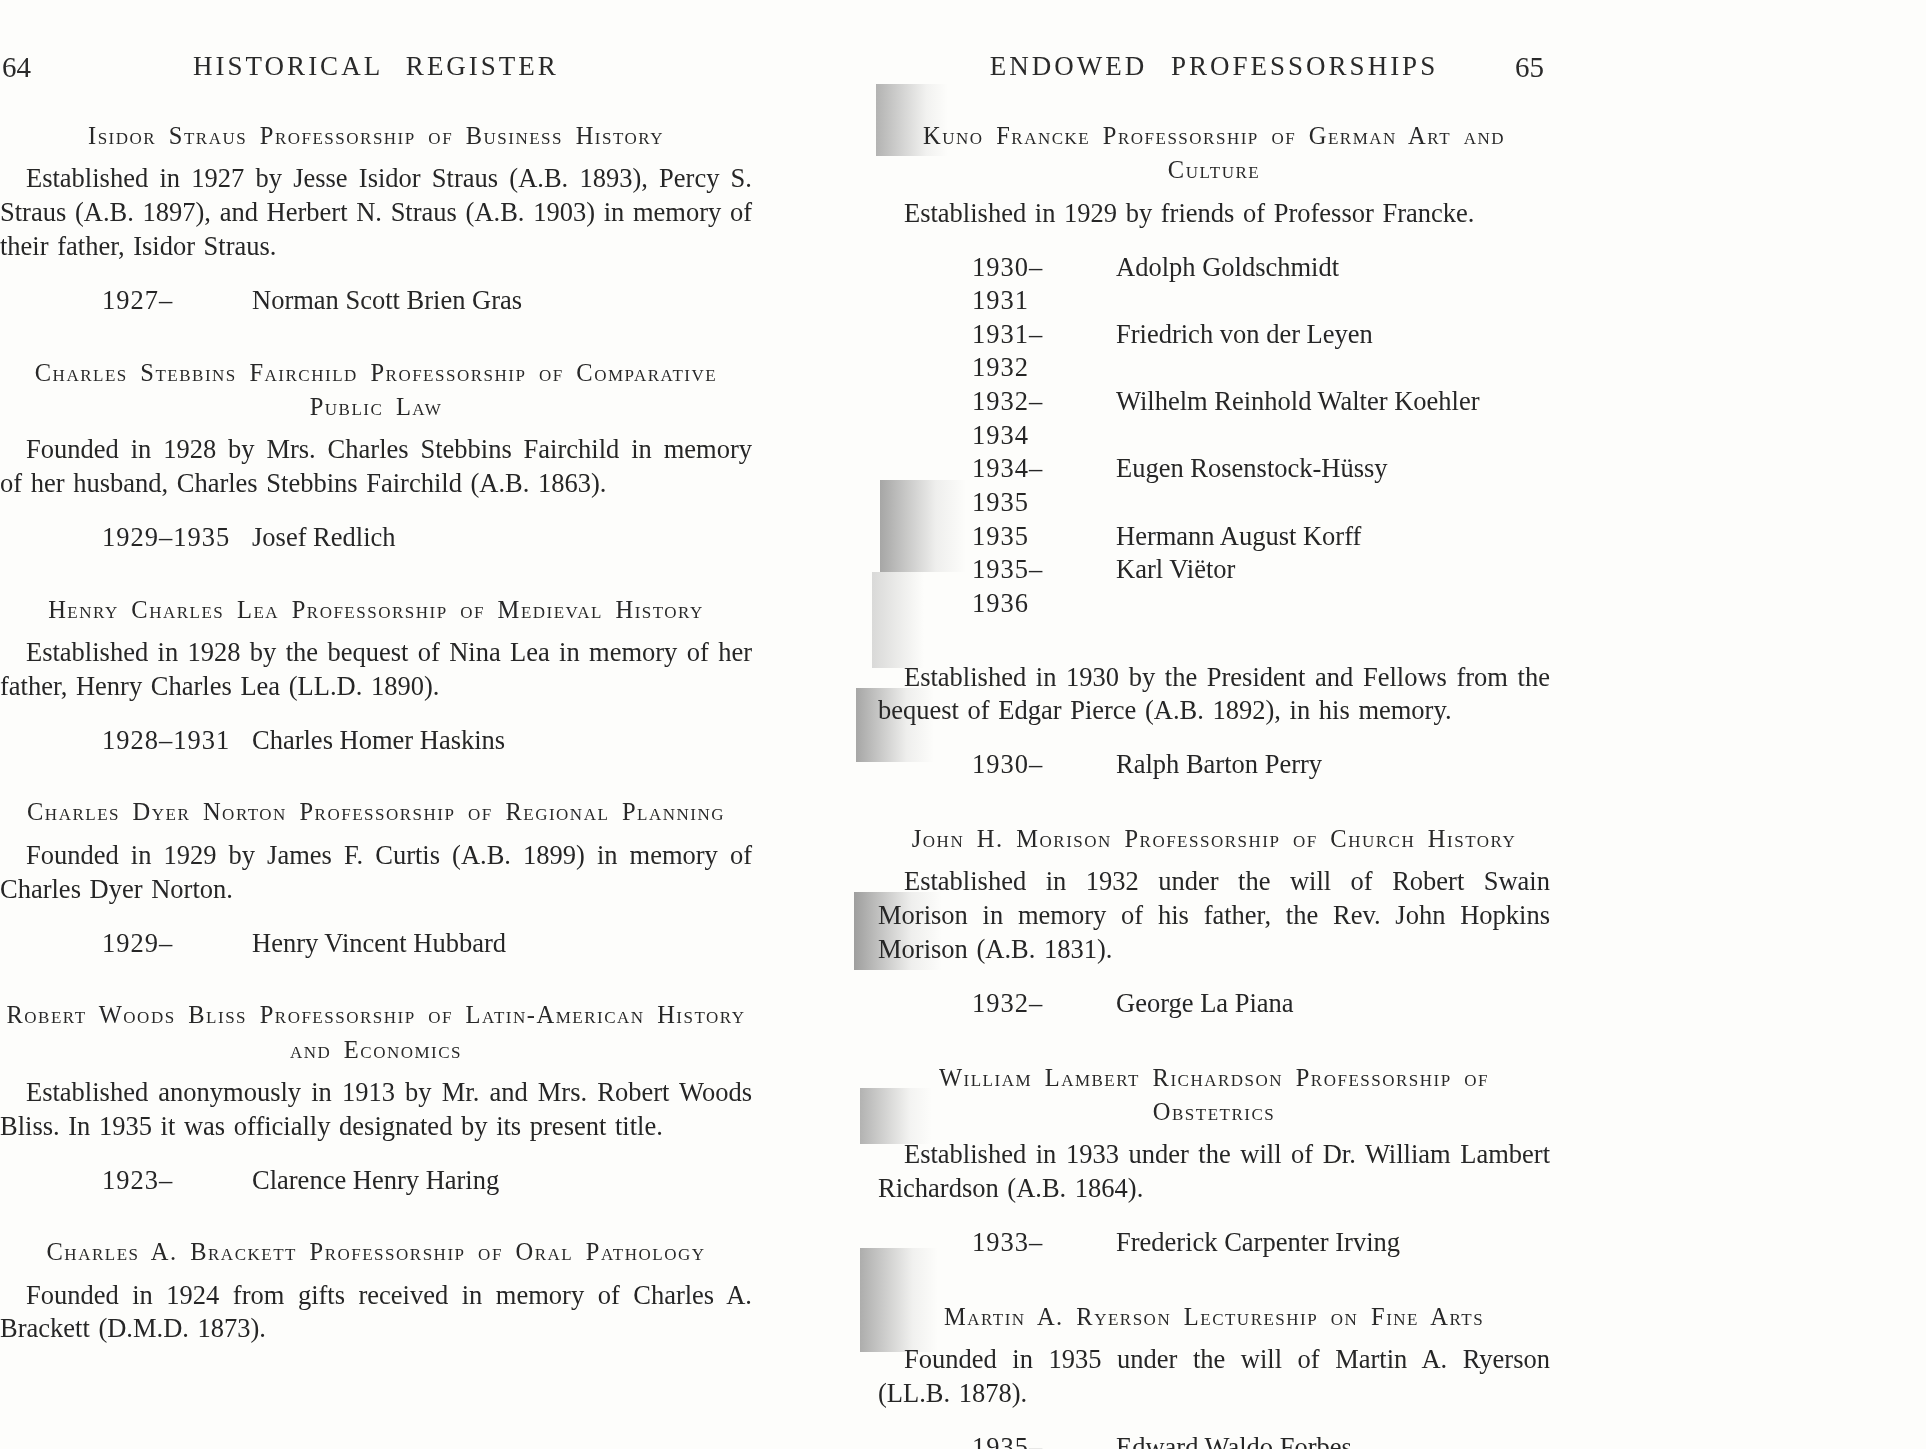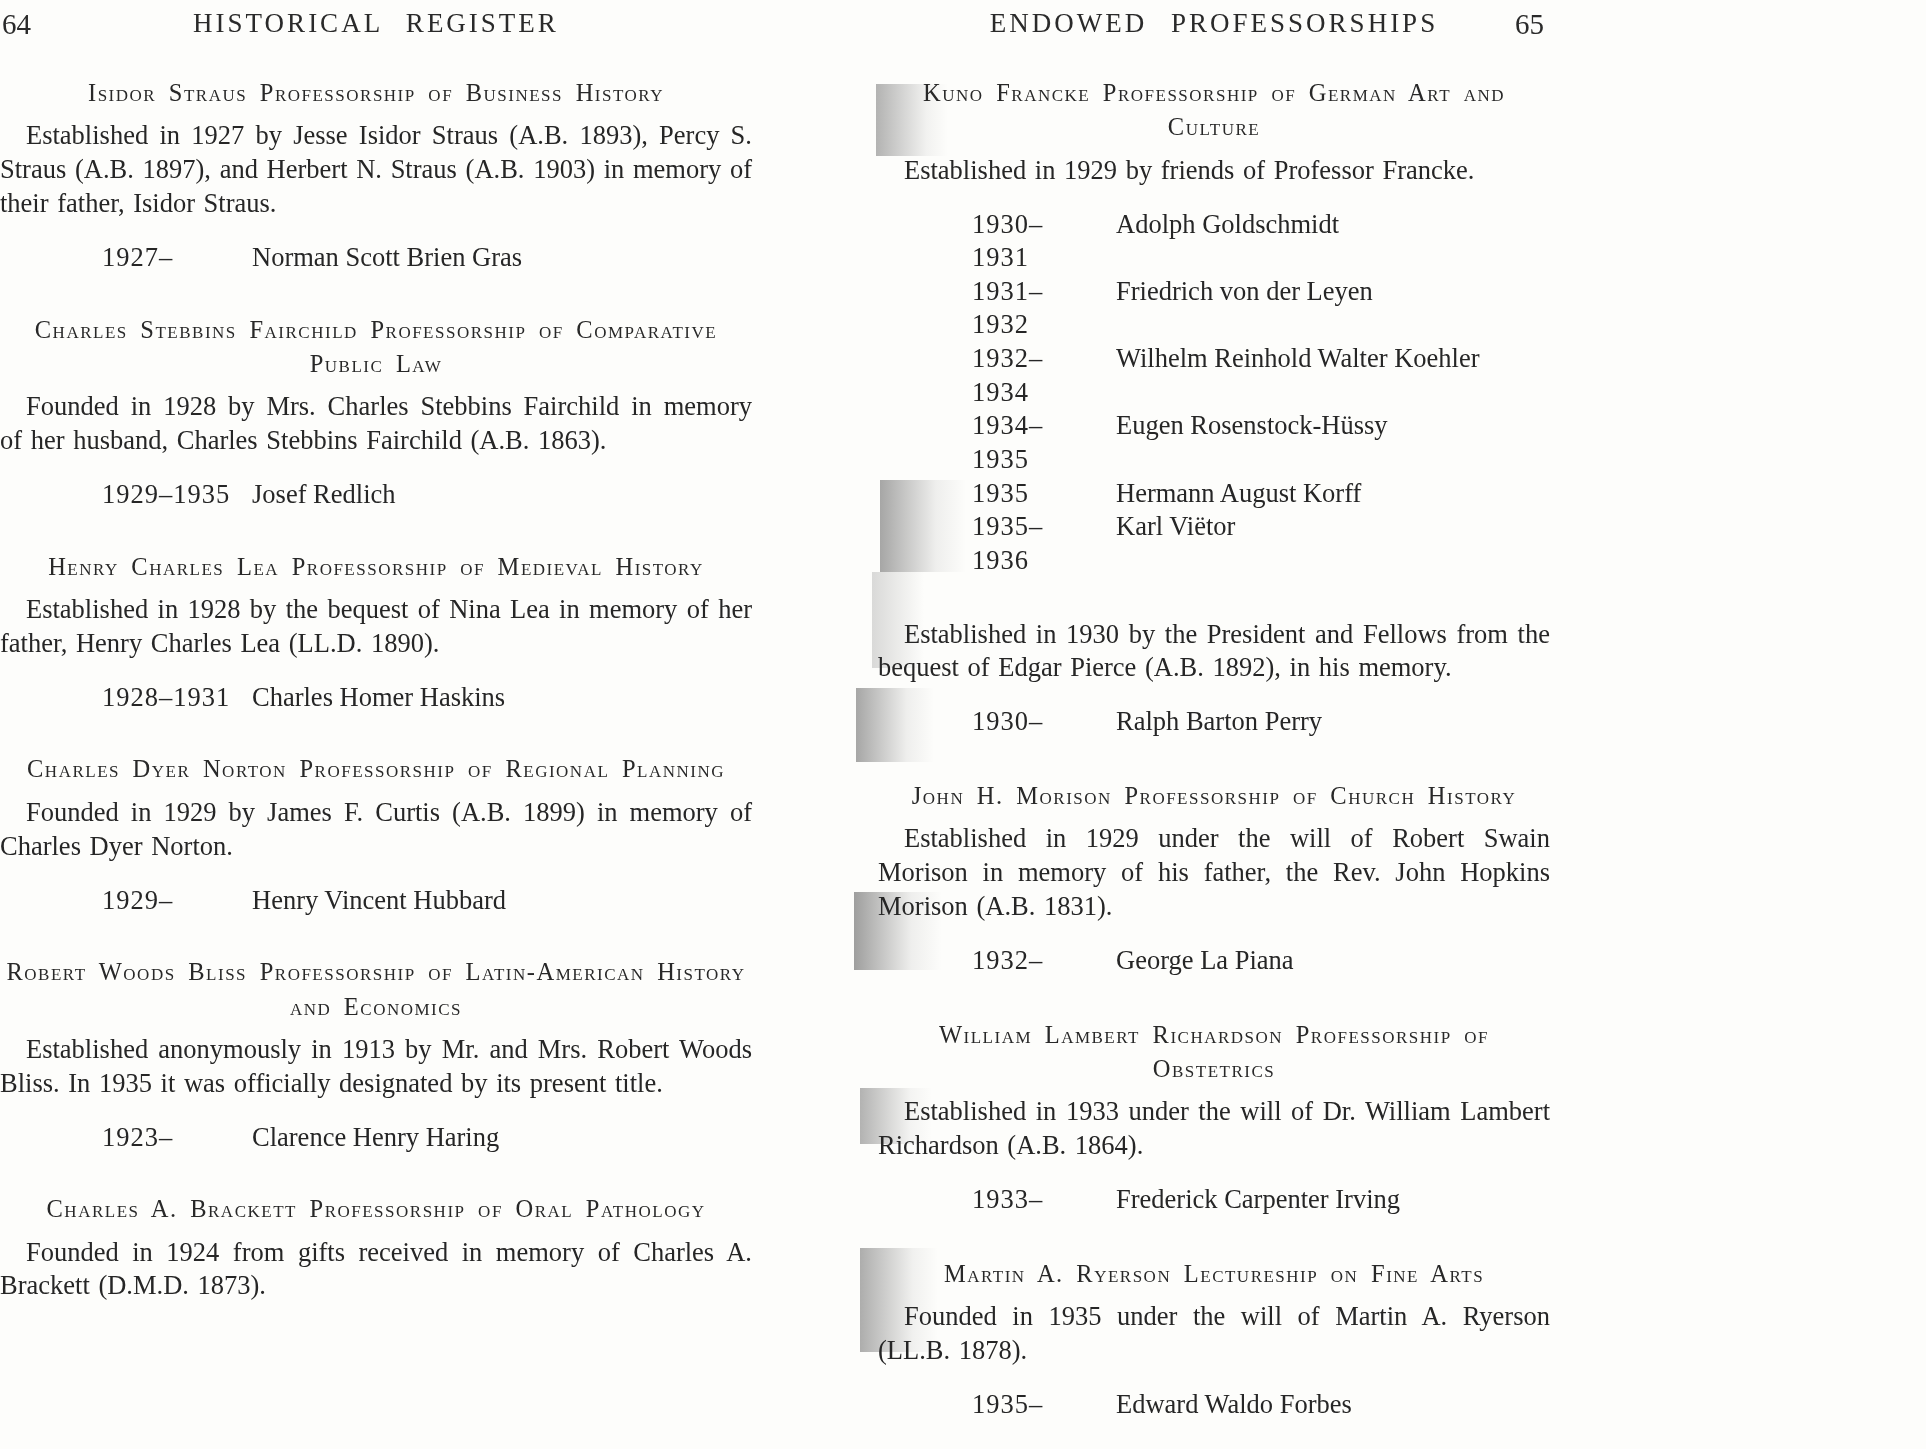--- a/index.html
+++ b/index.html
@@ -13,20 +13,21 @@
   }
   .page{position:absolute;top:8px;}
   .page-left{left:0;width:752px;}
   .page-right{left:878px;width:672px;}
 
   .head-row{position:relative;height:42px;margin-bottom:26px;}
   .running-head{
     display:block;text-align:center;
     font-size:27px;letter-spacing:3px;word-spacing:14px;
     color:#2a2a2a;
+    margin-top:43px;
   }
   .pageno{position:absolute;top:0;font-size:29px;color:#2a2a2a;}
   .page-left .pageno{left:2px;}
   .page-right .pageno{right:6px;}
 
   section{margin-bottom:38px;}
   .page-right section{margin-bottom:40px;}
 
   .sec-title{
     margin:0 0 9px 0;
@@ -186,21 +187,21 @@
   <section>
     <p class="sec-body">Established in 1930 by the President and Fellows from the bequest of Edgar Pierce (A.B. 1892), in his memory.</p>
     <div class="entry">
       <span class="years">1930–</span>
       <span class="name">Ralph Barton Perry</span>
     </div>
   </section>
 
   <section>
     <h2 class="sec-title">John H. Morison Professorship of Church History</h2>
-    <p class="sec-body">Established in 1929 under the will of Robert Swain Morison in memory of his father, the Rev. John Hopkins Morison (A.B. 1831).</p>
+    <p class="sec-body">Established in 1932 under the will of Robert Swain Morison in memory of his father, the Rev. John Hopkins Morison (A.B. 1831).</p>
     <div class="entry">
       <span class="years">1932–</span>
       <span class="name">George La Piana</span>
     </div>
   </section>
 
   <section>
     <h2 class="sec-title">William Lambert Richardson Professorship of Obstetrics</h2>
     <p class="sec-body">Established in 1933 under the will of Dr. William Lambert Richardson (A.B. 1864).</p>
     <div class="entry">

